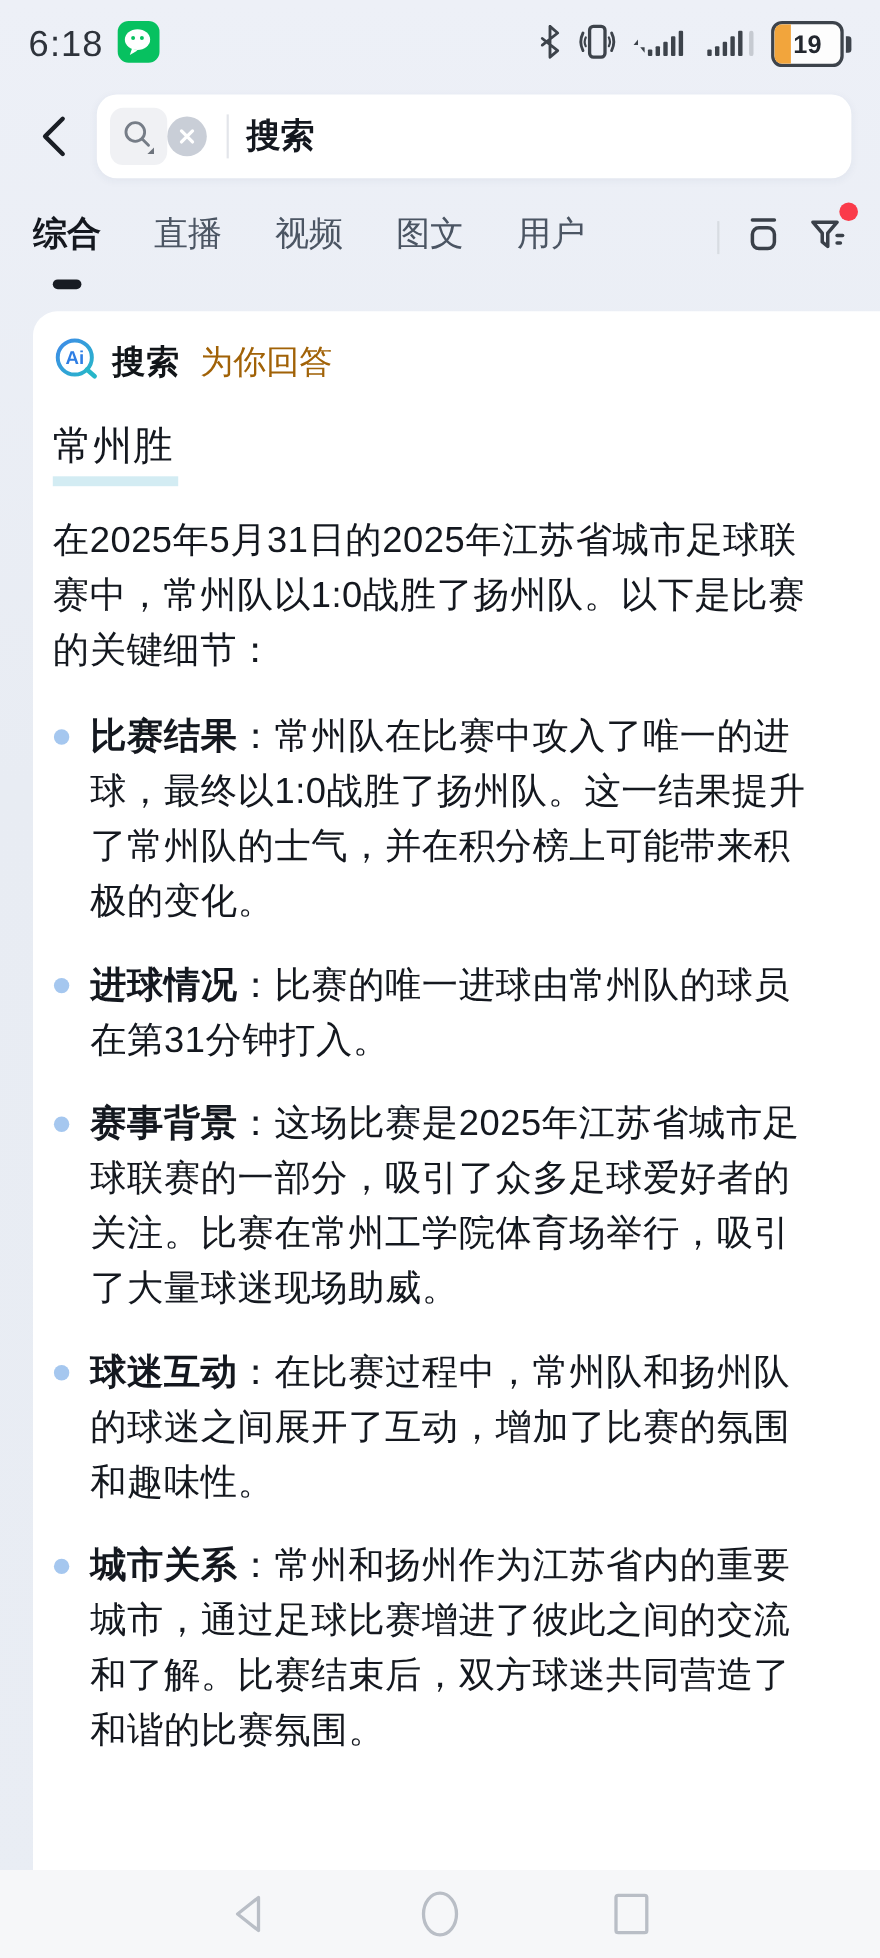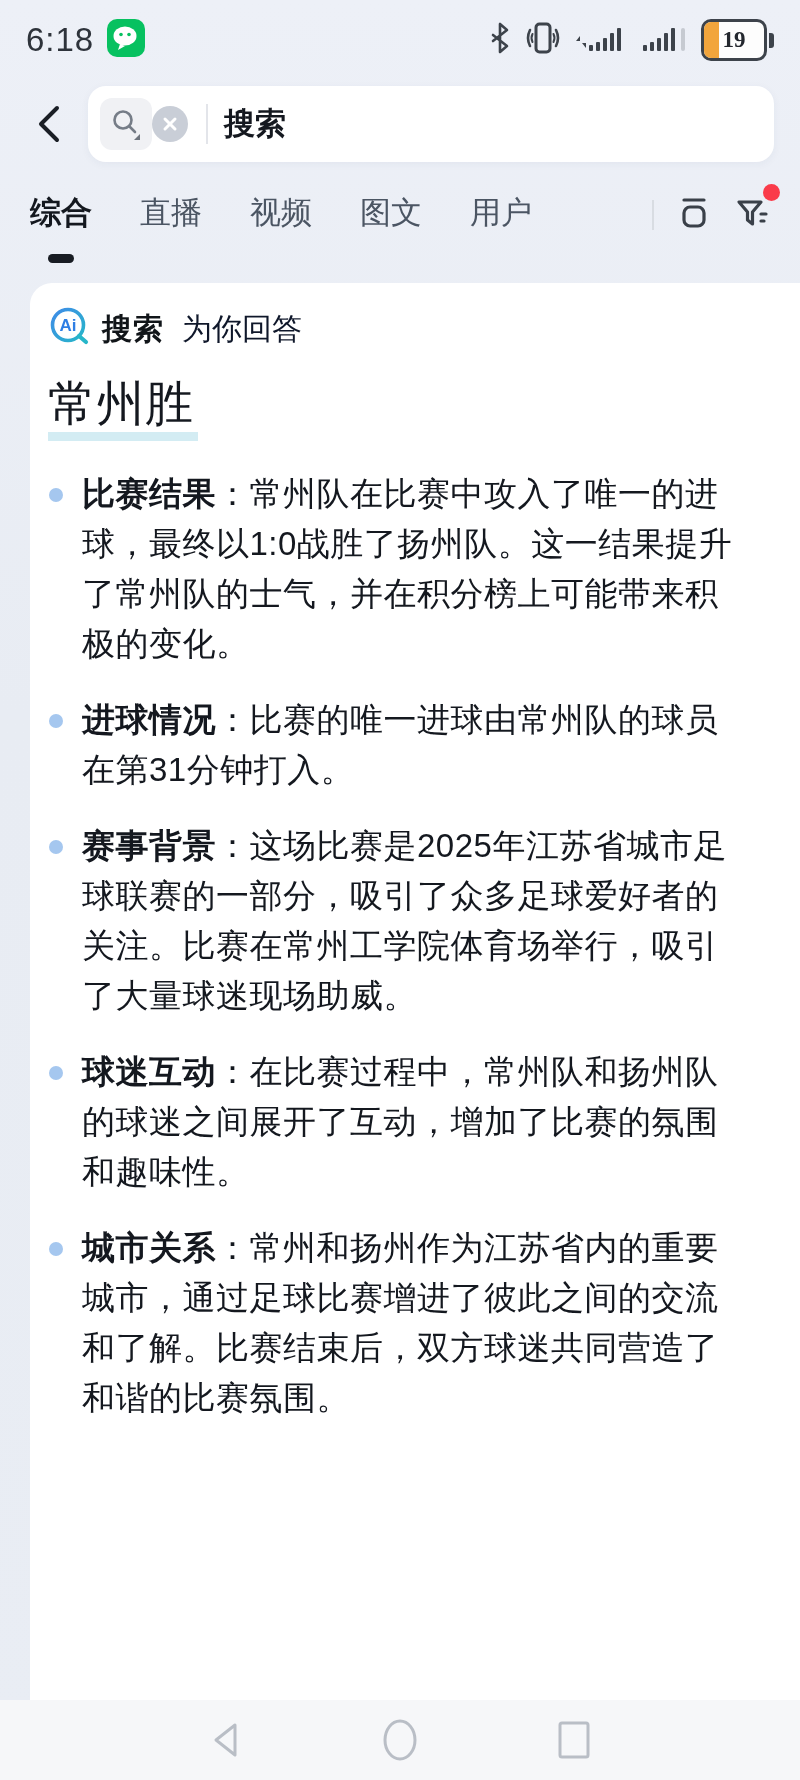--- a/index.html
+++ b/index.html
@@ -10,21 +10,21 @@
     position:relative;overflow:hidden;
     color:#14181f;
   }
   .page{position:absolute;inset:0;background:linear-gradient(180deg,#edf0f7 0%,#e8ecf3 40%,#e9edf4 100%);}
 
   
   .status-bar{height:80px;display:flex;align-items:center;justify-content:space-between;padding:0 26px;box-sizing:border-box;}
   .status-left{display:flex;align-items:center;gap:12px;}
   .status-time{font-size:33px;font-weight:500;color:#2e333b;letter-spacing:1px;text-align:right;}
   .status-right{display:flex;align-items:center;gap:10px;}
-  .batt-wrap{position:relative;display:flex;align-items:center;font-family:Liberation Serif, serif;}
+  .batt-wrap{position:relative;display:flex;align-items:center;}
   .batt-body{width:60px;height:36px;border:3px solid #3d434b;border-radius:10px;position:relative;overflow:hidden;background:#fdfdfd;display:flex;align-items:center;justify-content:center;}
   .batt-fill{position:absolute;left:0;top:0;bottom:0;width:15px;background:#f2a53c;}
   .batt-num{position:relative;font-size:23px;font-weight:600;color:#23272e;z-index:2;}
   .batt-nub{width:5px;height:15px;background:#3d434b;border-radius:0 3px 3px 0;margin-left:2px;}
 
   
   .search-row{display:flex;align-items:center;padding:6px 26px 10px 26px;gap:18px;}
   .back-btn{width:44px;height:44px;display:flex;align-items:center;justify-content:center;flex:0 0 auto;}
   .search-pill{flex:1;height:76px;background:#ffffff;border-radius:18px;display:flex;align-items:center;padding:0 14px 0 12px;box-sizing:border-box;box-shadow:0 2px 8px rgba(30,50,90,.05);}
   .mag-box{width:52px;height:52px;background:#f0f1f4;border-radius:12px;display:flex;align-items:center;justify-content:center;position:relative;flex:0 0 auto;}
@@ -41,22 +41,22 @@
   .tab.active::after{content:"";display:block;width:26px;height:9px;border-radius:5px;background:#181c23;margin:16px auto 0 auto;}
   .tab-tools{margin-left:auto;display:flex;align-items:center;gap:22px;padding-top:6px;}
   .tool-divider{width:2px;height:30px;background:#d8dce2;}
   .filter-wrap{position:relative;}
   .red-dot{position:absolute;top:-10px;right:-8px;width:17px;height:17px;border-radius:50%;background:#fa3b4a;}
 
   
   .card{position:absolute;left:30px;right:0;top:283px;bottom:80px;background:#ffffff;border-radius:22px 0 0 0;padding:22px 16px 0 18px;box-sizing:border-box;overflow:hidden;}
   .ai-row{display:flex;align-items:center;gap:10px;}
   .ai-brand{font-size:30px;font-weight:800;color:#111519;letter-spacing:1px;}
-  .ai-sub{font-size:30px;color:#0f172a;margin-left:8px;}
-  .answer-title{display:inline-block;margin-top:26px;font-size:48px;color:#14181f;
+  .ai-sub{font-size:30px;color:#a16207;margin-left:8px;}
+  .answer-title{display:inline-block;margin-top:26px;font-size:36px;color:#14181f;
     background:linear-gradient(#d3ecf3,#d3ecf3) left bottom / 100% 9px no-repeat;
     padding:0 4px 12px 0;}
   .answer-body{width:702px;font-size:33px;line-height:50px;letter-spacing:.5px;color:#14181f;}
   .intro{margin-top:24px;}
   .bullet-list{margin-top:28px;}
   .bullet-item{display:flex;margin-bottom:26px;}
   .bullet-dot{width:14px;height:14px;border-radius:50%;background:#a5c7ef;margin:19px 19px 0 1px;flex:0 0 auto;}
   .bullet-text{flex:1;}
   .bullet-label{font-weight:700;}
 
@@ -206,20 +206,21 @@
           <line x1="31" y1="31" x2="38" y2="37" stroke="#27b6c9" stroke-width="4.2" stroke-linecap="round"></line>
           <text x="20" y="26" text-anchor="middle" font-size="17" font-weight="bold" fill="#2e7ee4" font-family="Liberation Sans, sans-serif">Ai</text>
         </svg>
       </span>
       <span class="ai-brand">搜索</span>
       <span class="ai-sub">为你回答</span>
     </div>
 
     <div class="answer-body">
       <div class="answer-title">常州胜</div>
+      <div class="intro">在2025年5月31日的2025年江苏省城市足球联赛中，常州队以1:0战胜了扬州队。以下是比赛的关键细节：</div>
 
       <div class="bullet-list">
         <div class="bullet-item">
           <span class="bullet-dot"></span>
           <span class="bullet-text"><span class="bullet-label">比赛结果</span><span>：常州队在比赛中攻入了唯一的进球，最终以1:0战胜了扬州队。这一结果提升了常州队的士气，并在积分榜上可能带来积极的变化。</span></span>
         </div>
         <div class="bullet-item">
           <span class="bullet-dot"></span>
           <span class="bullet-text"><span class="bullet-label">进球情况</span><span>：比赛的唯一进球由常州队的球员在第31分钟打入。</span></span>
         </div>

